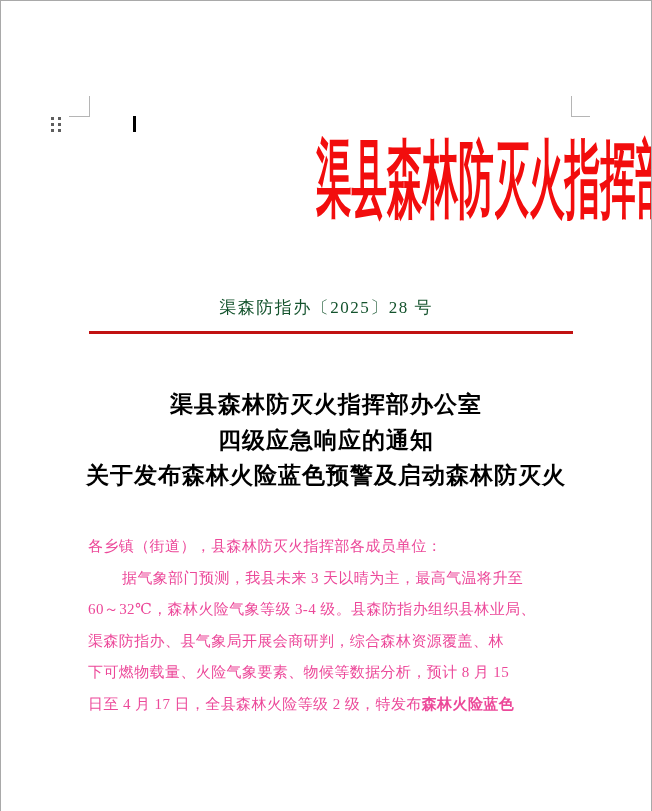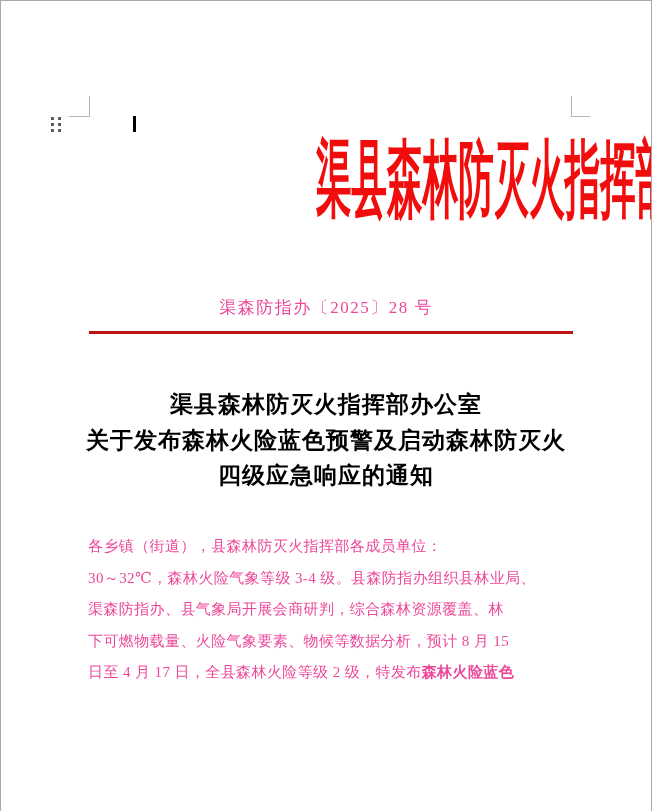--- a/index.html
+++ b/index.html
@@ -71,21 +71,21 @@
     transform-origin: 50% 50%;
   }
   
   .doc-number {
     position: absolute;
     top: 296px; left: 0; right: 0;
     text-align: center;
     font-size: 17px;
     line-height: 22px;
     letter-spacing: 1.5px;
-    color: #ec4899;
+    color: #14532d;
   }
   
   .red-rule {
     position: absolute;
     left: 88px; top: 330px;
     width: 484px; height: 3px;
   }
   
   .notice-title {
     position: absolute;
@@ -133,25 +133,26 @@
   <div class="letterhead" style="color: rgb(242, 13, 13);">
     <span class="squeeze">渠县森林防灭火指挥部办公室</span>
   </div>
 
   <div class="doc-number">渠森防指办〔2025〕28 号</div>
 
   <div class="red-rule" style="background: rgb(193, 18, 18);"></div>
 
   <div class="notice-title">
     <div>渠县森林防灭火指挥部办公室</div>
+    <div>四级应急响应的通知</div>
     <div>关于发布森林火险蓝色预警及启动森林防灭火</div>
-    <div>四级应急响应的通知</div>
   </div>
 
   <div class="body-text">
       <div class="body-line"><span class="seg">各乡镇（街道），县森林防灭火指挥部各成员单位：</span></div>
-      <div class="body-line"><span class="seg">30～32℃，森林火险气象等级 3-4 级。县森防指办组织县林业局、</span></div>
+      <div class="body-line indent"><span class="seg">据气象部门预测，我县未来 3 天以晴为主，最高气温将升至</span></div>
+      <div class="body-line"><span class="seg">60～32℃，森林火险气象等级 3-4 级。县森防指办组织县林业局、</span></div>
       <div class="body-line"><span class="seg">渠森防指办、县气象局开展会商研判，综合森林资源覆盖、林</span></div>
       <div class="body-line"><span class="seg">下可燃物载量、火险气象要素、物候等数据分析，预计 8 月 15</span></div>
       <div class="body-line"><span class="seg">日至 4 月 17 日，全县森林火险等级 2 级，特发布</span><span class="seg seg-bold">森林火险蓝色</span></div>
     </div>
 
 </div>
 
 </body></html>

